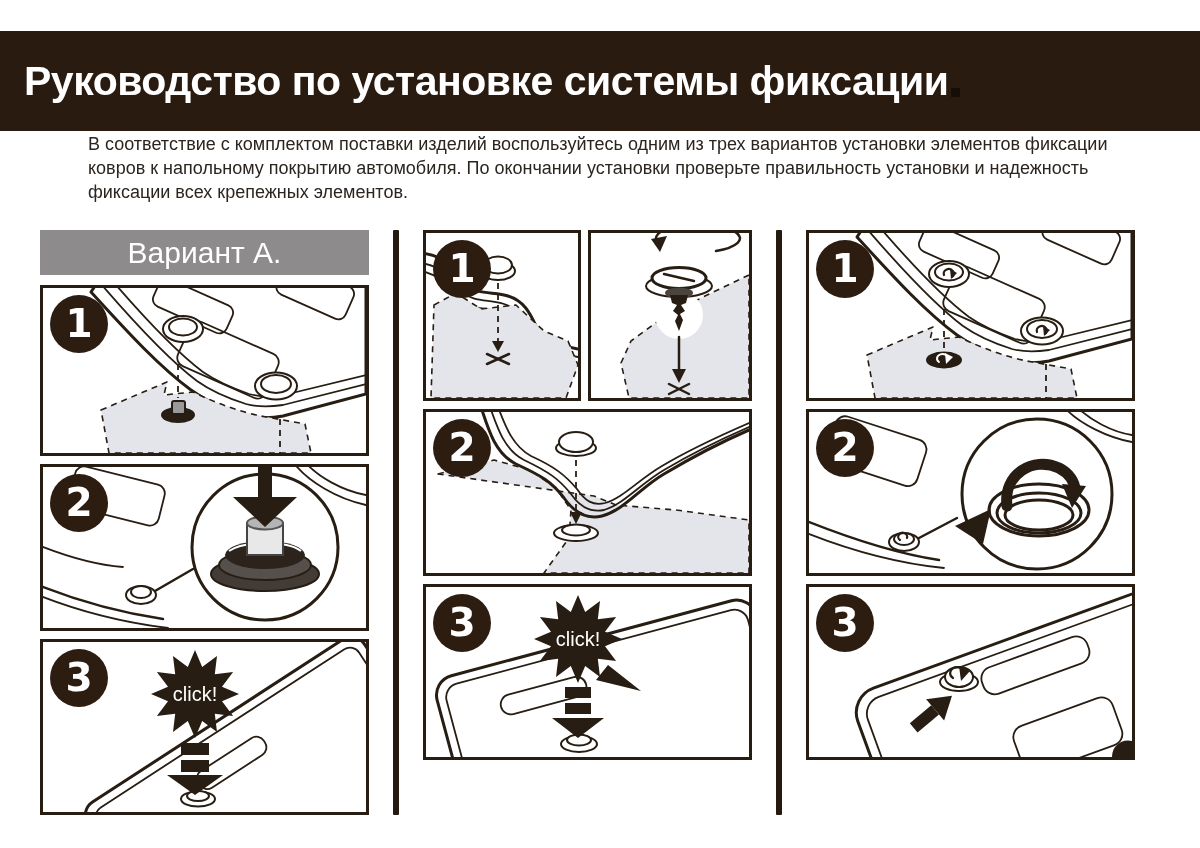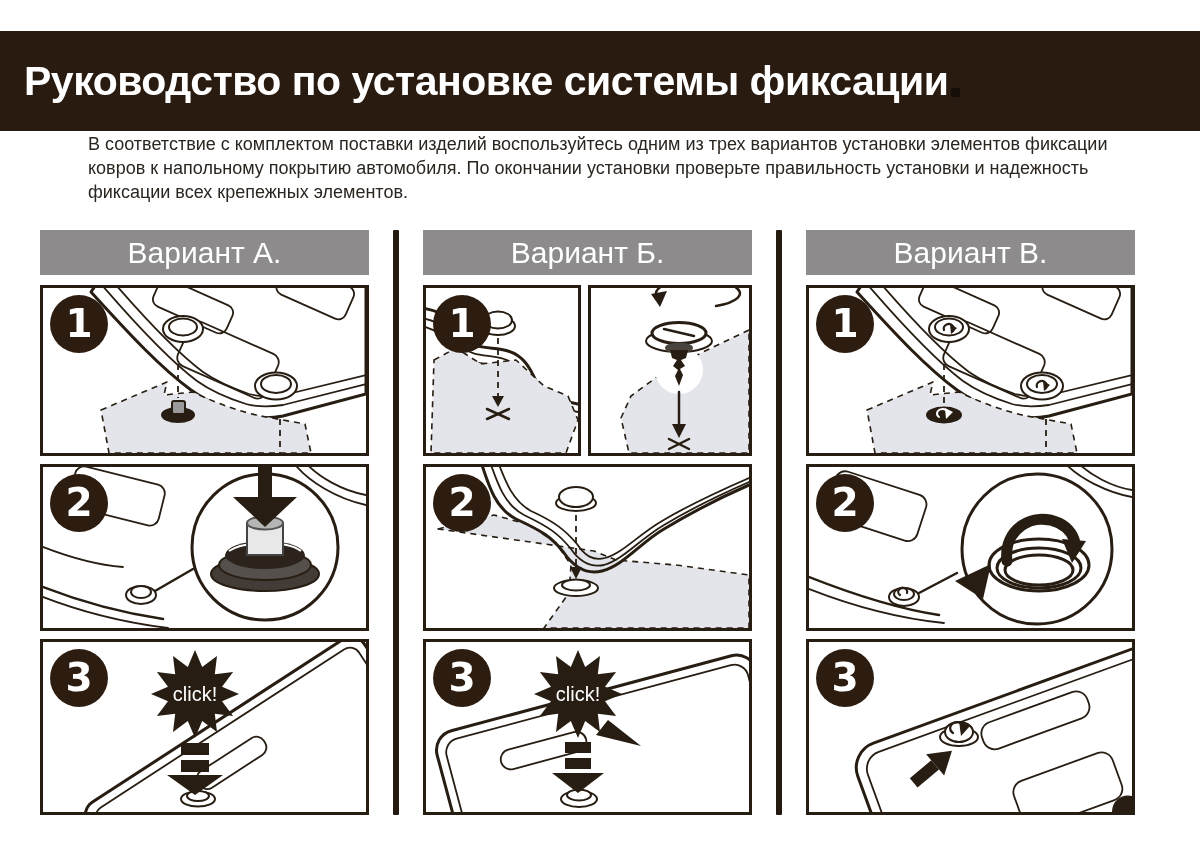--- a/index.html
+++ b/index.html
@@ -173,23 +173,20 @@
       </svg>
       <div class="badge">
           <span>3</span>
         </div>
     </div>
   </section>
 
   <div class="col-divider"></div>
 
   <section class="variant-col">
-    <div class="variant-header">
-      <span>Вариант Б.</span>
-    </div>
 
     <div class="split">
       <div class="panel half-l">
         <svg viewBox="0 0 152 165">
           <g>
             <path class="ln" d="M -5,20 C 25,24 32,40 40,50 C 50,63 68,58 82,63 C 98,68 104,80 110,93 C 116,106 130,112 152,116"></path>
             <path class="ln2" d="M -5,30 C 20,34 27,48 36,58 C 46,70 64,66 78,71 C 93,76 99,87 105,99 C 111,111 128,120 152,124"></path>
             <path class="ln2" d="M -5,38 C 16,42 23,55 32,65 C 42,77 60,74 74,79 C 89,84 95,94 101,106 C 107,118 126,128 152,132"></path>
           </g>
           <path class="cpt" d="M 8,72 L 30,60 L 55,76 L 90,72 L 118,98 L 142,108 L 152,132 L 140,165 L 5,165 Z"></path>
@@ -283,23 +280,20 @@
       </svg>
       <div class="badge">
           <span>3</span>
         </div>
     </div>
   </section>
 
   <div class="col-divider"></div>
 
   <section class="variant-col">
-    <div class="variant-header">
-      <span>Вариант В.</span>
-    </div>
 
     <div class="panel p1">
       <svg viewBox="0 0 323 165">
         <g>
           <path class="wht" d="M 48,4 C 88,48 118,80 148,102 C 163,113 180,121 200,127 C 212,130 226,131 240,128 L 323,106 L 323,-8 L 56,-8 Z"></path>
           <path class="ln2" d="M 58,-4 C 96,40 126,72 154,93 C 168,103 184,110 203,116 C 214,119 227,119 240,117 L 323,96"></path>
           <path class="ln2" d="M 67,-10 C 103,32 132,63 160,84 C 173,93 189,100 206,106 C 217,109 229,109 241,107 L 323,87"></path>
           <rect class="ln2" x="110" y="3" width="80" height="30" rx="8" transform="rotate(24 150 18)"></rect>
           <rect class="ln2" x="137" y="48" width="96" height="48" rx="9" transform="rotate(24 185 72)"></rect>
           <rect class="ln2" x="235" y="-15" width="75" height="35" rx="8" transform="rotate(24 272 2)"></rect>

